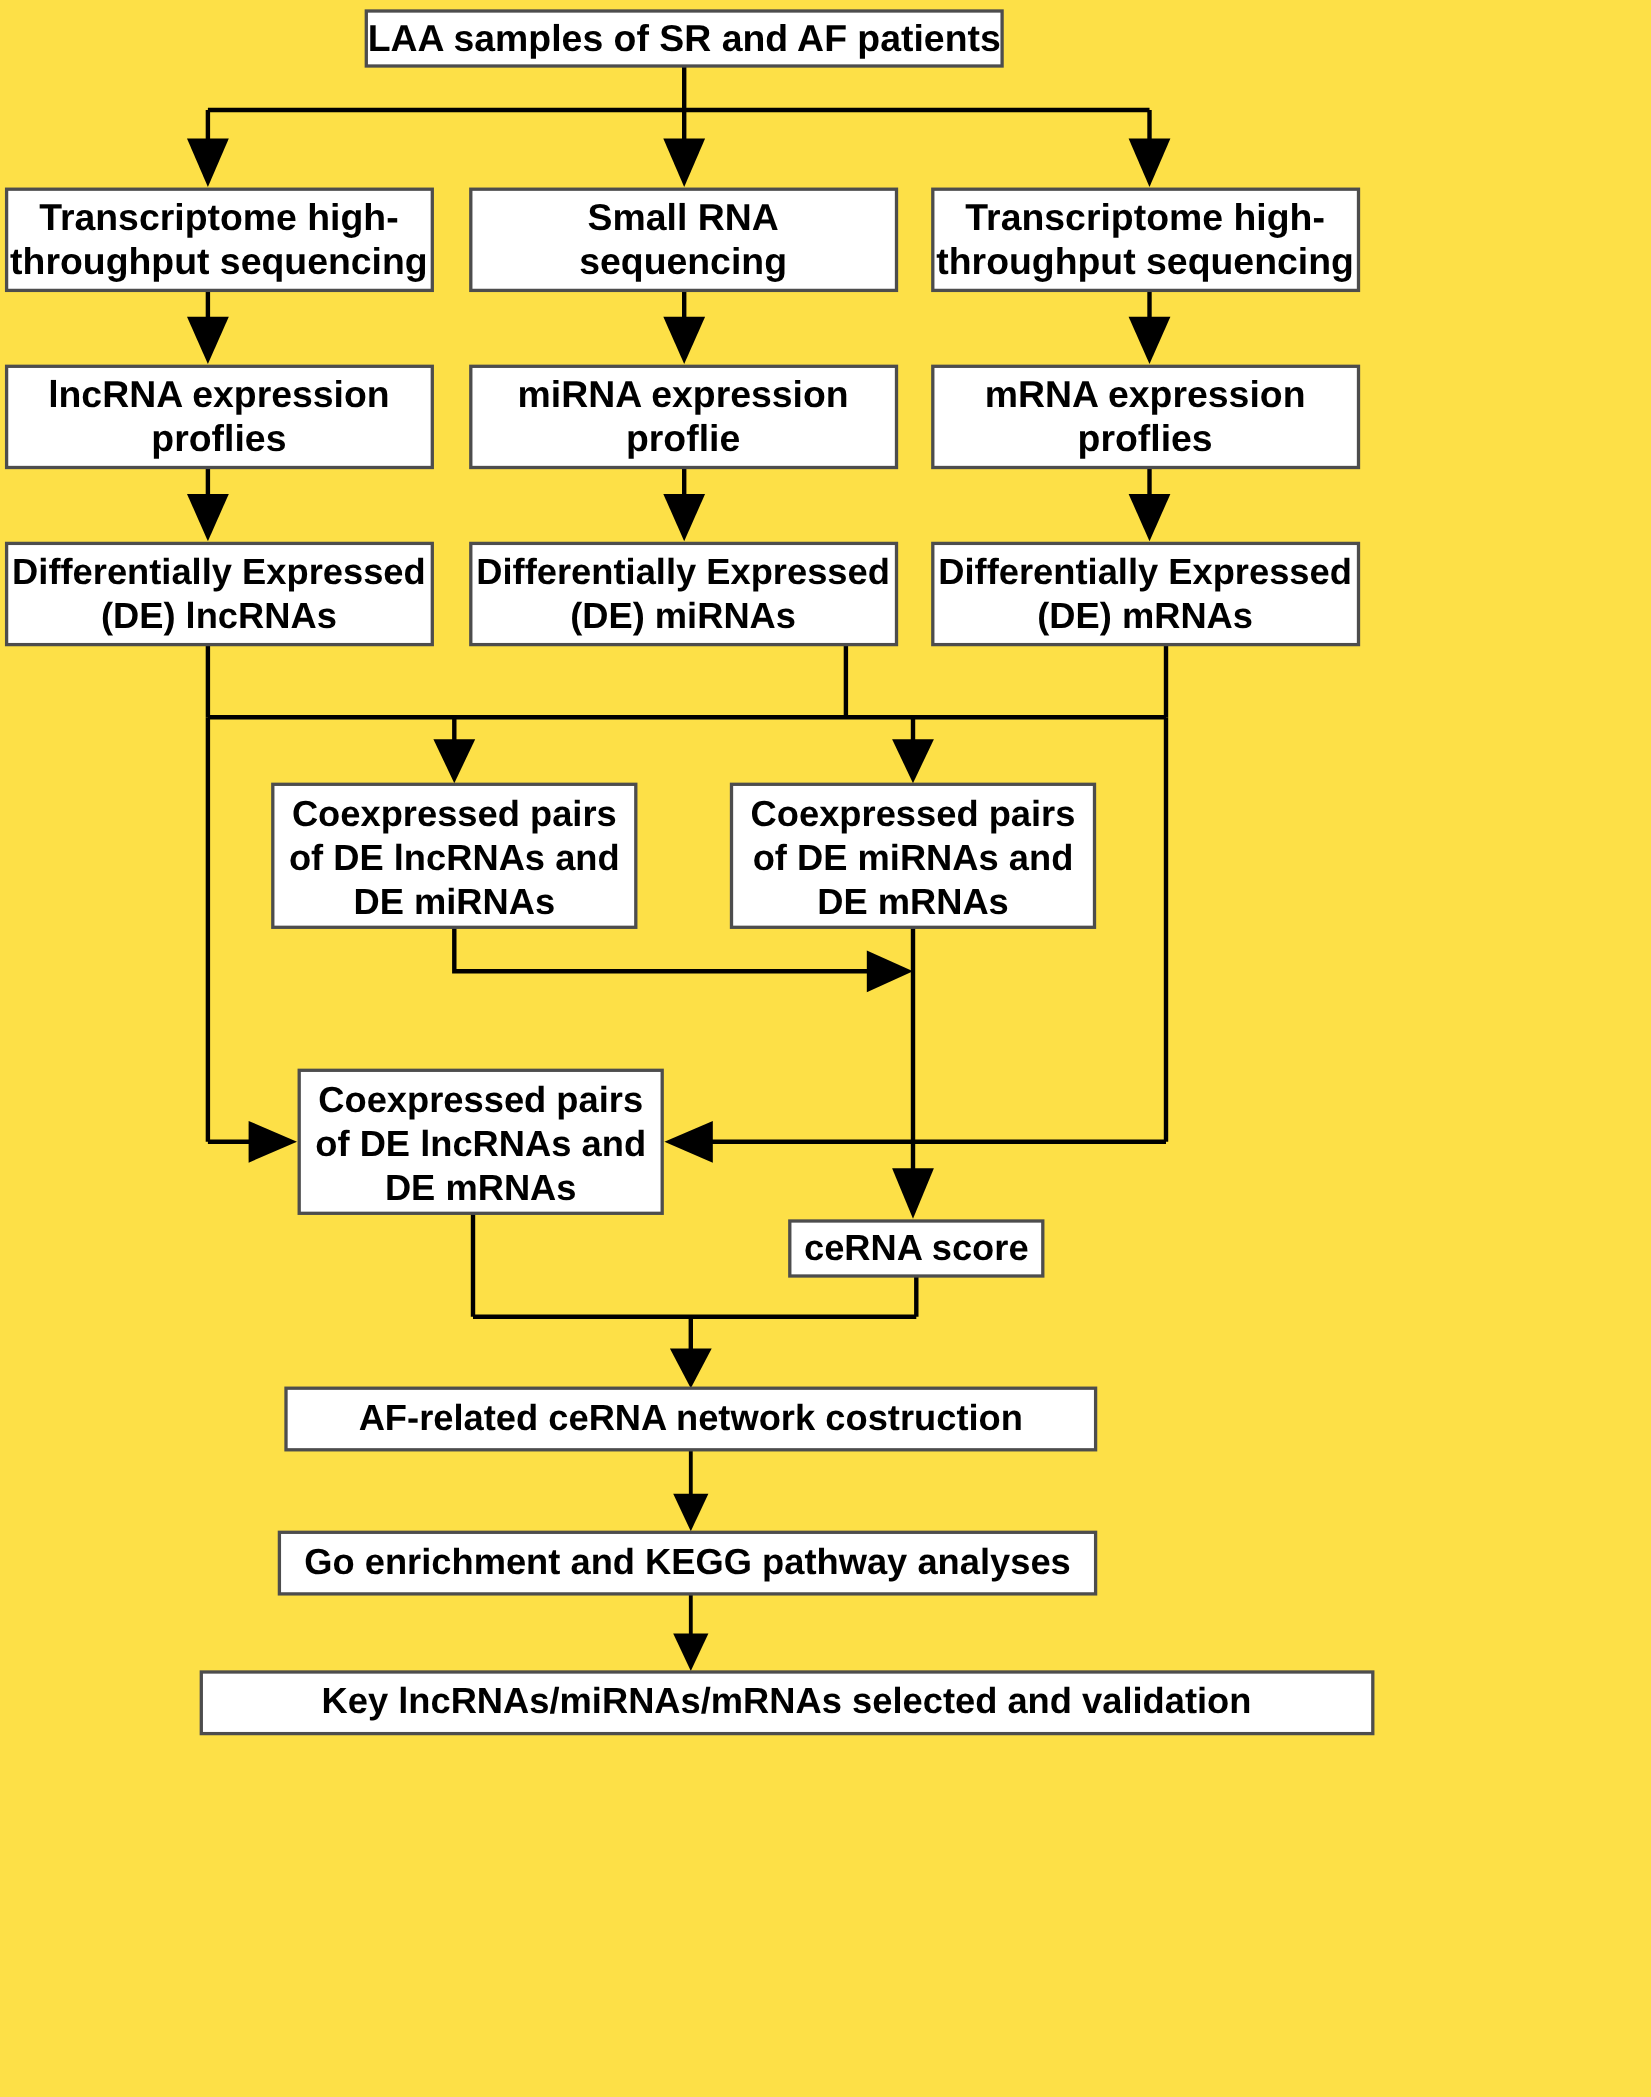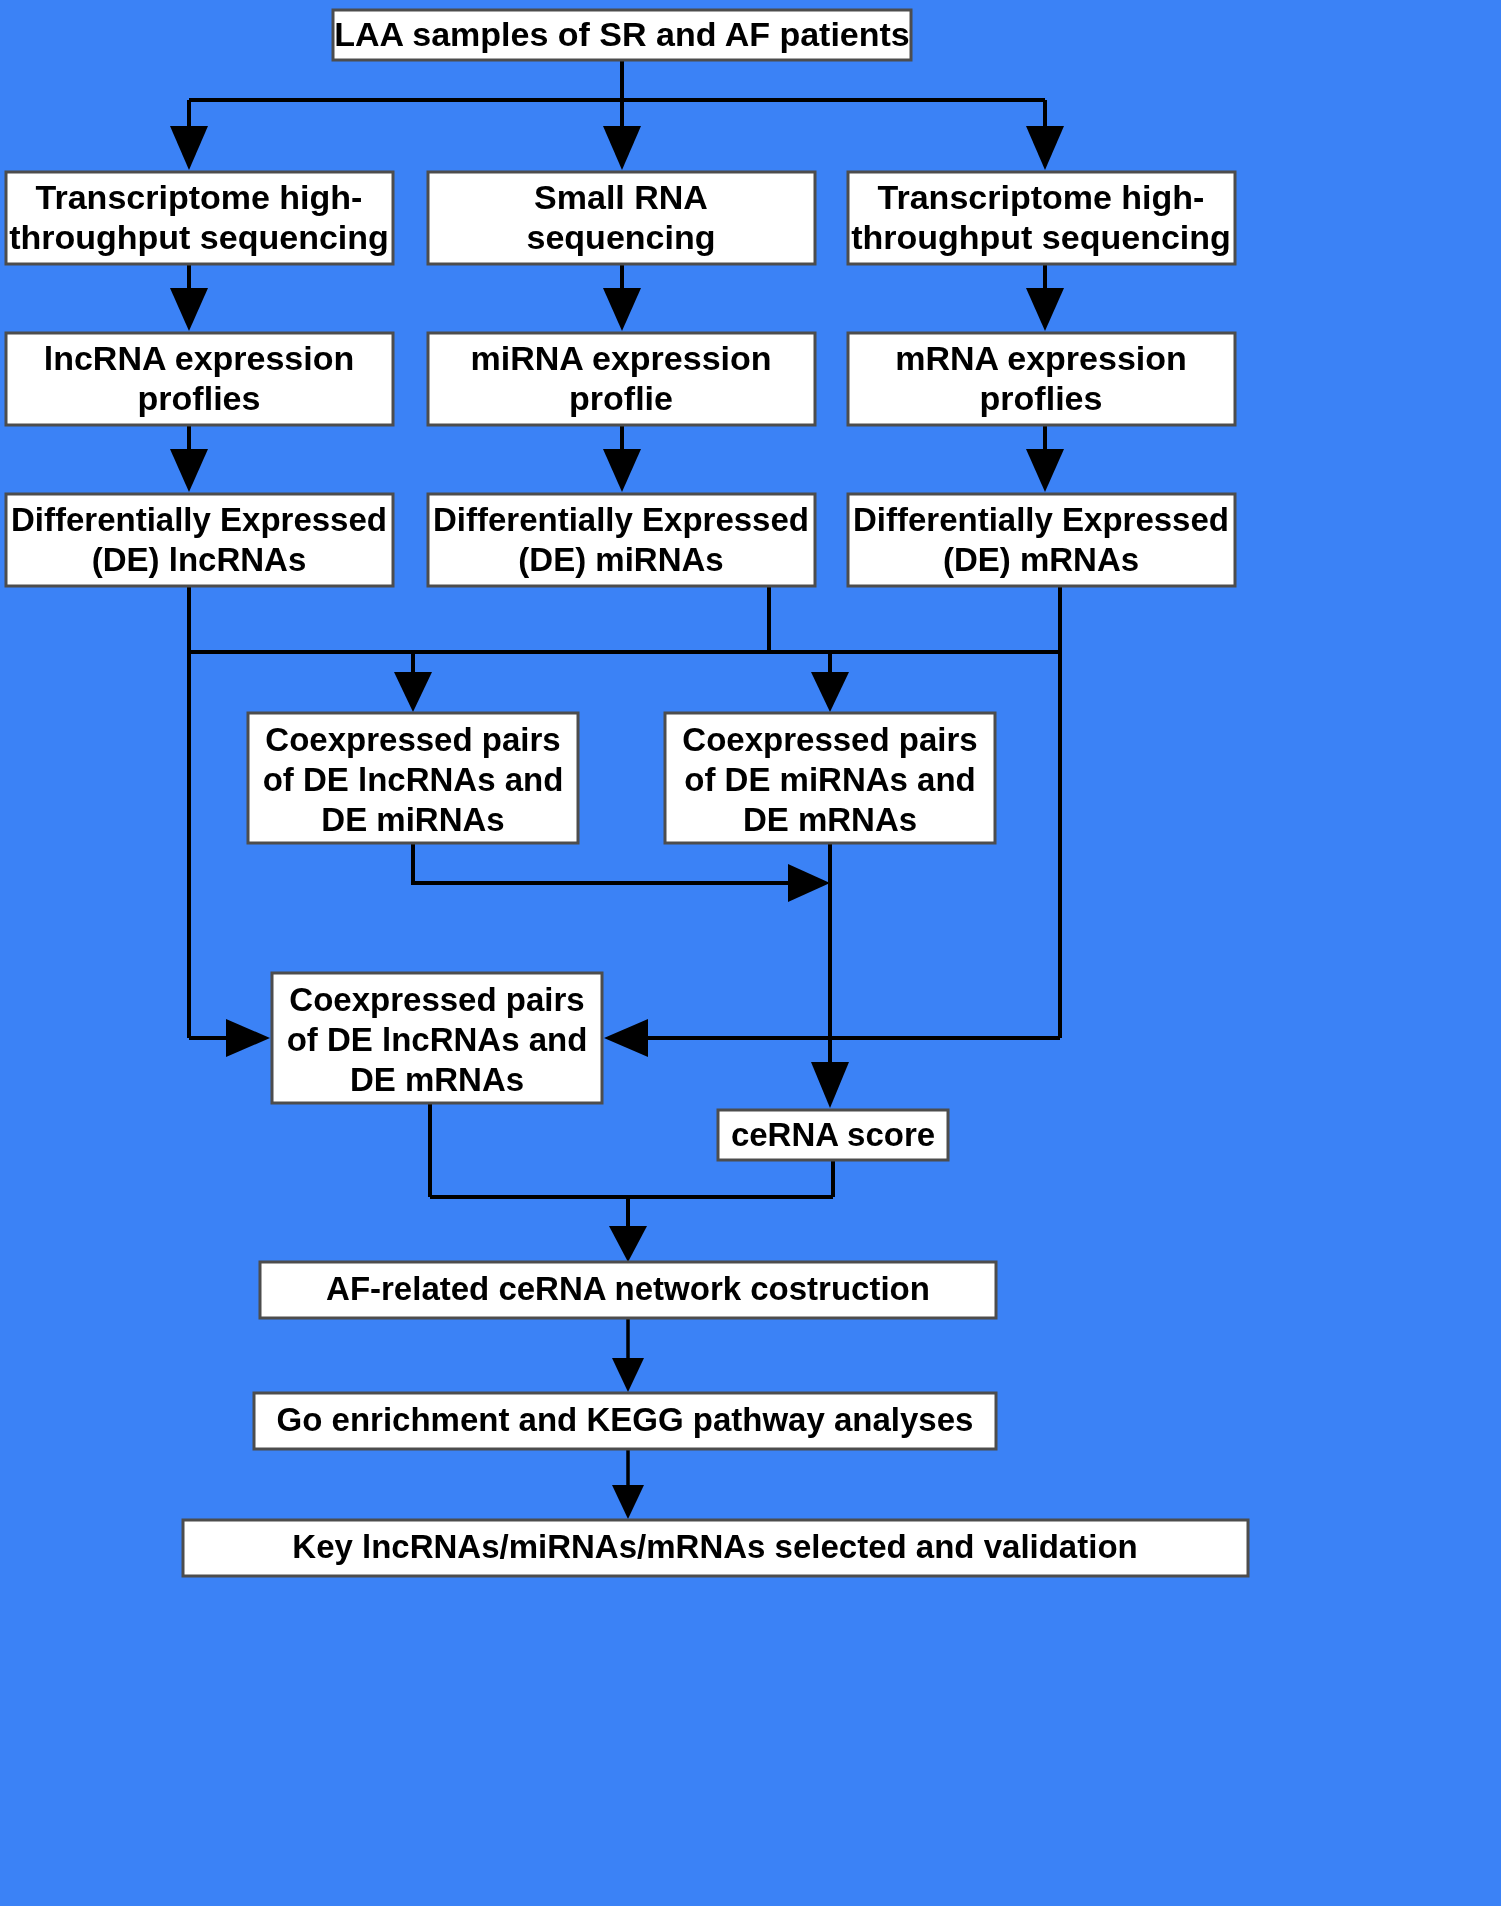--- a/index.html
+++ b/index.html
@@ -7,21 +7,21 @@
     padding: 0;
     background: #ffffff;
   }
   body {
     font-family: "Liberation Sans", sans-serif;
   }
   #canvas {
     position: relative;
     width: 1501px;
     height: 1906px;
-    background: #3b82f6;
+    background: #fde047;
     overflow: hidden;
   }
   svg.flow {
     position: absolute;
     top: 0;
     left: 0;
     width: 1501px;
     height: 1906px;
   }
   .node-rect {

